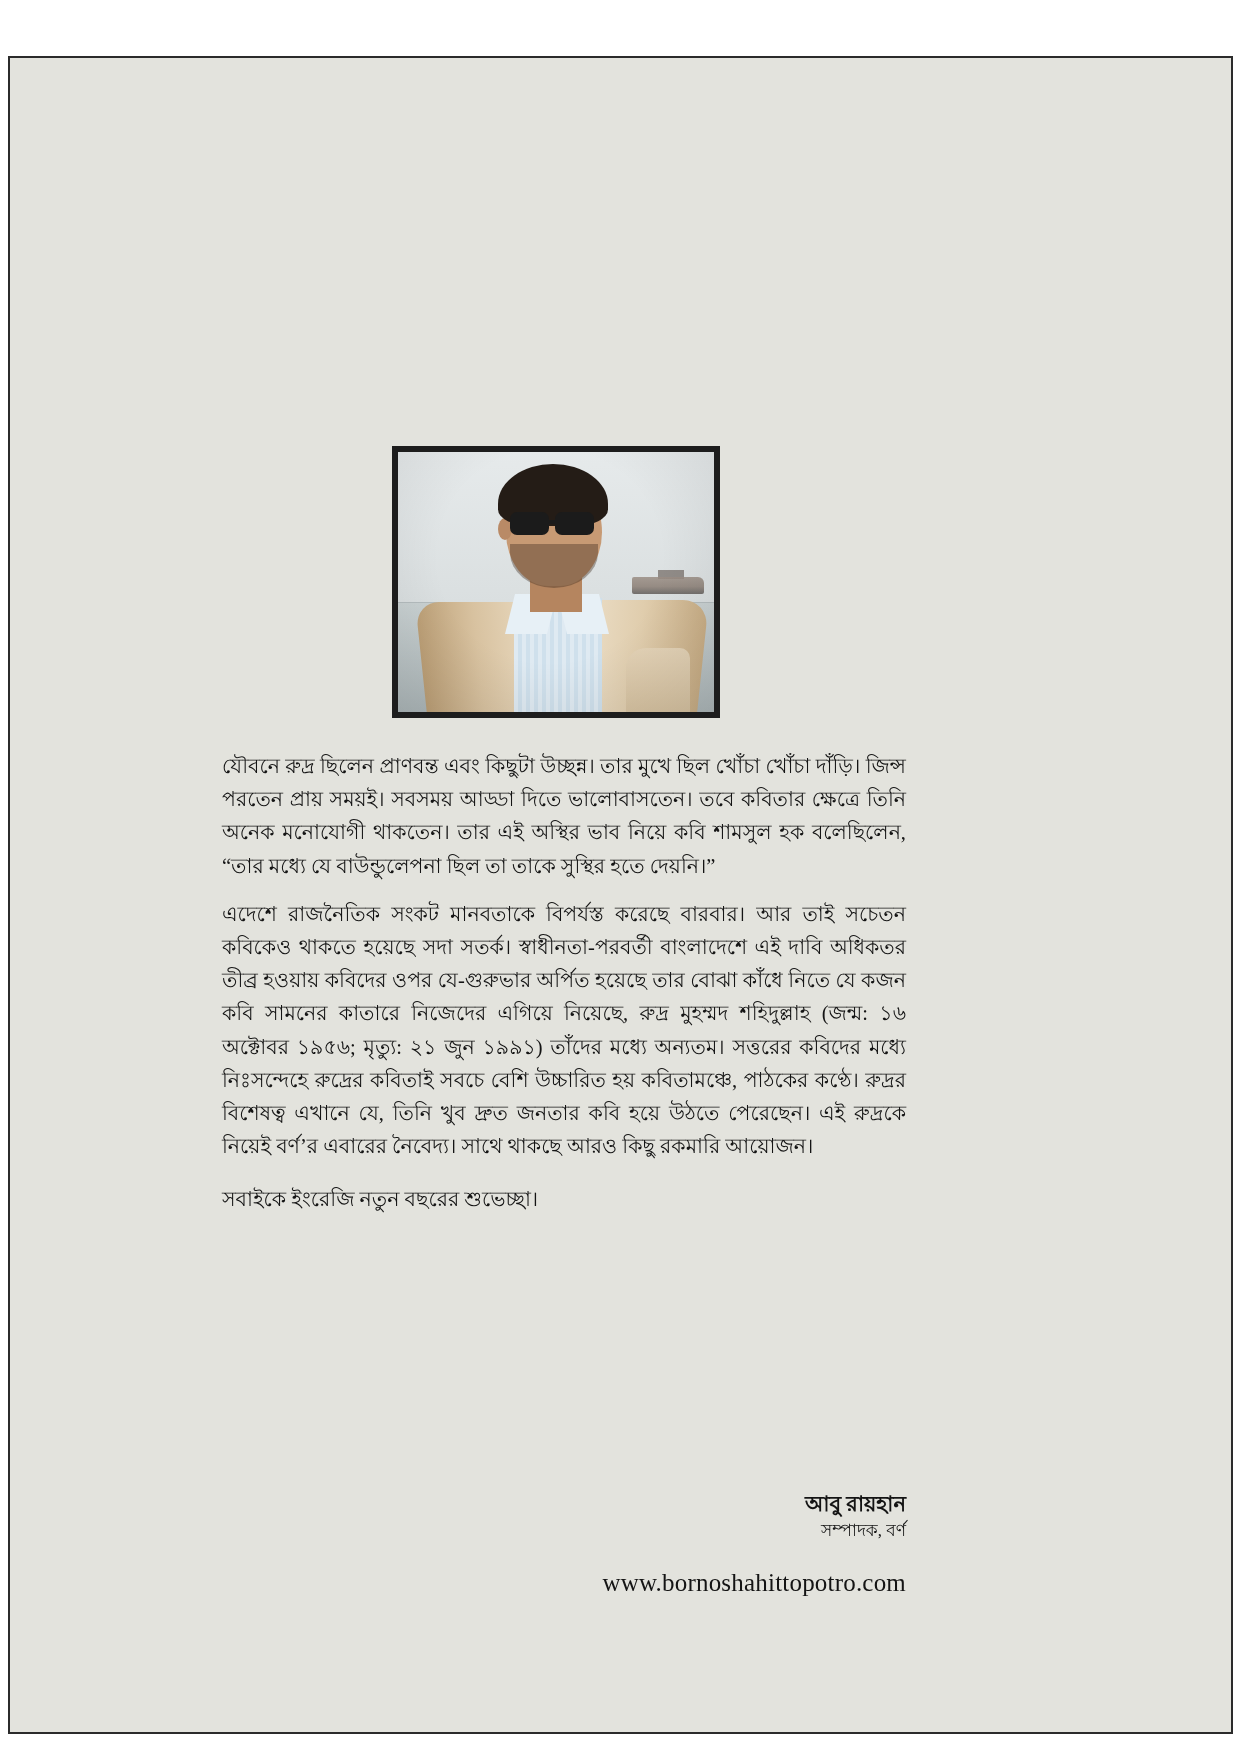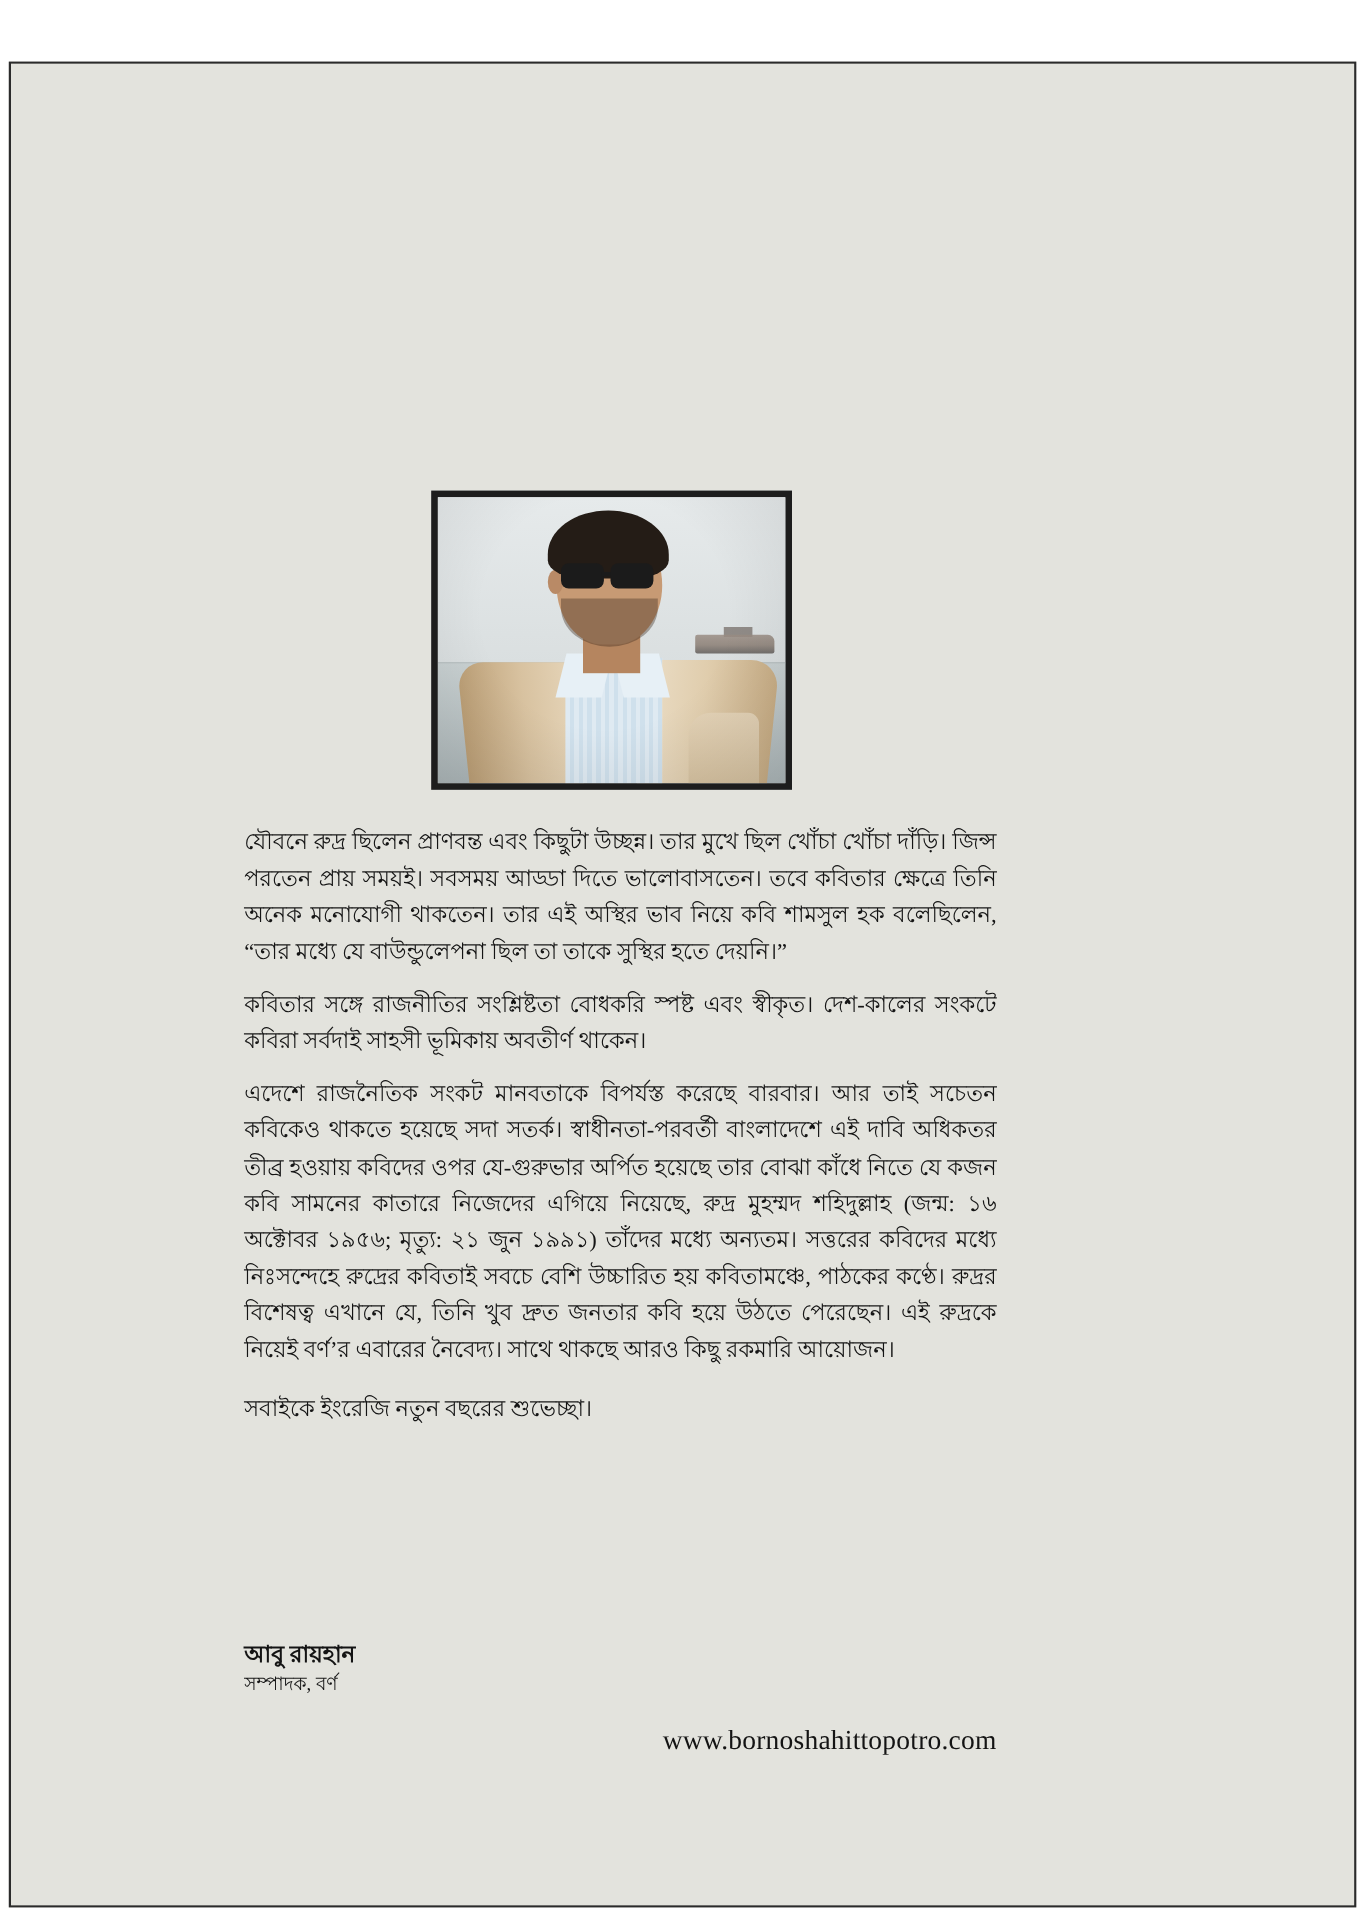--- a/index.html
+++ b/index.html
@@ -176,21 +176,21 @@
   }
   .para:last-of-type { margin-bottom: 0; }
   .para.p-last { margin-top: 20px; }
 
   
   .sign {
     position: absolute;
     left: 212px;
     top: 1432px;
     width: 684px;
-    text-align: left;
+    text-align: right;
     color: #141414;
   }
   .sign-name {
     font-family: "Liberation Serif", "DejaVu Serif", serif;
     font-size: 21px;
     font-weight: bold;
     line-height: 1.4;
   }
   .sign-role {
     font-family: "Liberation Serif", "DejaVu Serif", serif;
@@ -239,21 +239,20 @@
             <div class="ph-lens-l"></div>
             <div class="ph-bridge"></div>
             <div class="ph-lens-r"></div>
           </div>
           <div class="ph-shadow"></div>
         </div>
       </div>
 
       <div class="content">
         <p class="para">যৌবনে রুদ্র ছিলেন প্রাণবন্ত এবং কিছুটা উচ্ছন্ন। তার মুখে ছিল খোঁচা খোঁচা দাঁড়ি। জিন্স পরতেন প্রায় সময়ই। সবসময় আড্ডা দিতে ভালোবাসতেন। তবে কবিতার ক্ষেত্রে তিনি অনেক মনোযোগী থাকতেন। তার এই অস্থির ভাব নিয়ে কবি শামসুল হক বলেছিলেন, “তার মধ্যে যে বাউন্ডুলেপনা ছিল তা তাকে সুস্থির হতে দেয়নি।”</p>
-        <p class="para">কবিতার সঙ্গে রাজনীতির সংশ্লিষ্টতা বোধকরি স্পষ্ট এবং স্বীকৃত। দেশ-কালের সংকটে কবিরা সর্বদাই সাহসী ভূমিকায় অবতীর্ণ থাকেন।</p>
         <p class="para">এদেশে রাজনৈতিক সংকট মানবতাকে বিপর্যস্ত করেছে বারবার। আর তাই সচেতন কবিকেও থাকতে হয়েছে সদা সতর্ক। স্বাধীনতা-পরবর্তী বাংলাদেশে এই দাবি অধিকতর তীব্র হওয়ায় কবিদের ওপর যে-গুরুভার অর্পিত হয়েছে তার বোঝা কাঁধে নিতে যে কজন কবি সামনের কাতারে নিজেদের এগিয়ে নিয়েছে, রুদ্র মুহম্মদ শহিদুল্লাহ (জন্ম: ১৬ অক্টোবর ১৯৫৬; মৃত্যু: ২১ জুন ১৯৯১) তাঁদের মধ্যে অন্যতম। সত্তরের কবিদের মধ্যে নিঃসন্দেহে রুদ্রের কবিতাই সবচে বেশি উচ্চারিত হয় কবিতামঞ্চে, পাঠকের কণ্ঠে। রুদ্রর বিশেষত্ব এখানে যে, তিনি খুব দ্রুত জনতার কবি হয়ে উঠতে পেরেছেন। এই রুদ্রকে নিয়েই বর্ণ’র এবারের নৈবেদ্য। সাথে থাকছে আরও কিছু রকমারি আয়োজন।</p>
         <p class="para p-last">সবাইকে ইংরেজি নতুন বছরের শুভেচ্ছা।</p>
       </div>
 
       <div class="sign">
         <div class="sign-name">আবু রায়হান</div>
         <div class="sign-role">সম্পাদক, বর্ণ</div>
       </div>
 
       <div class="site">www.bornoshahittopotro.com</div>

